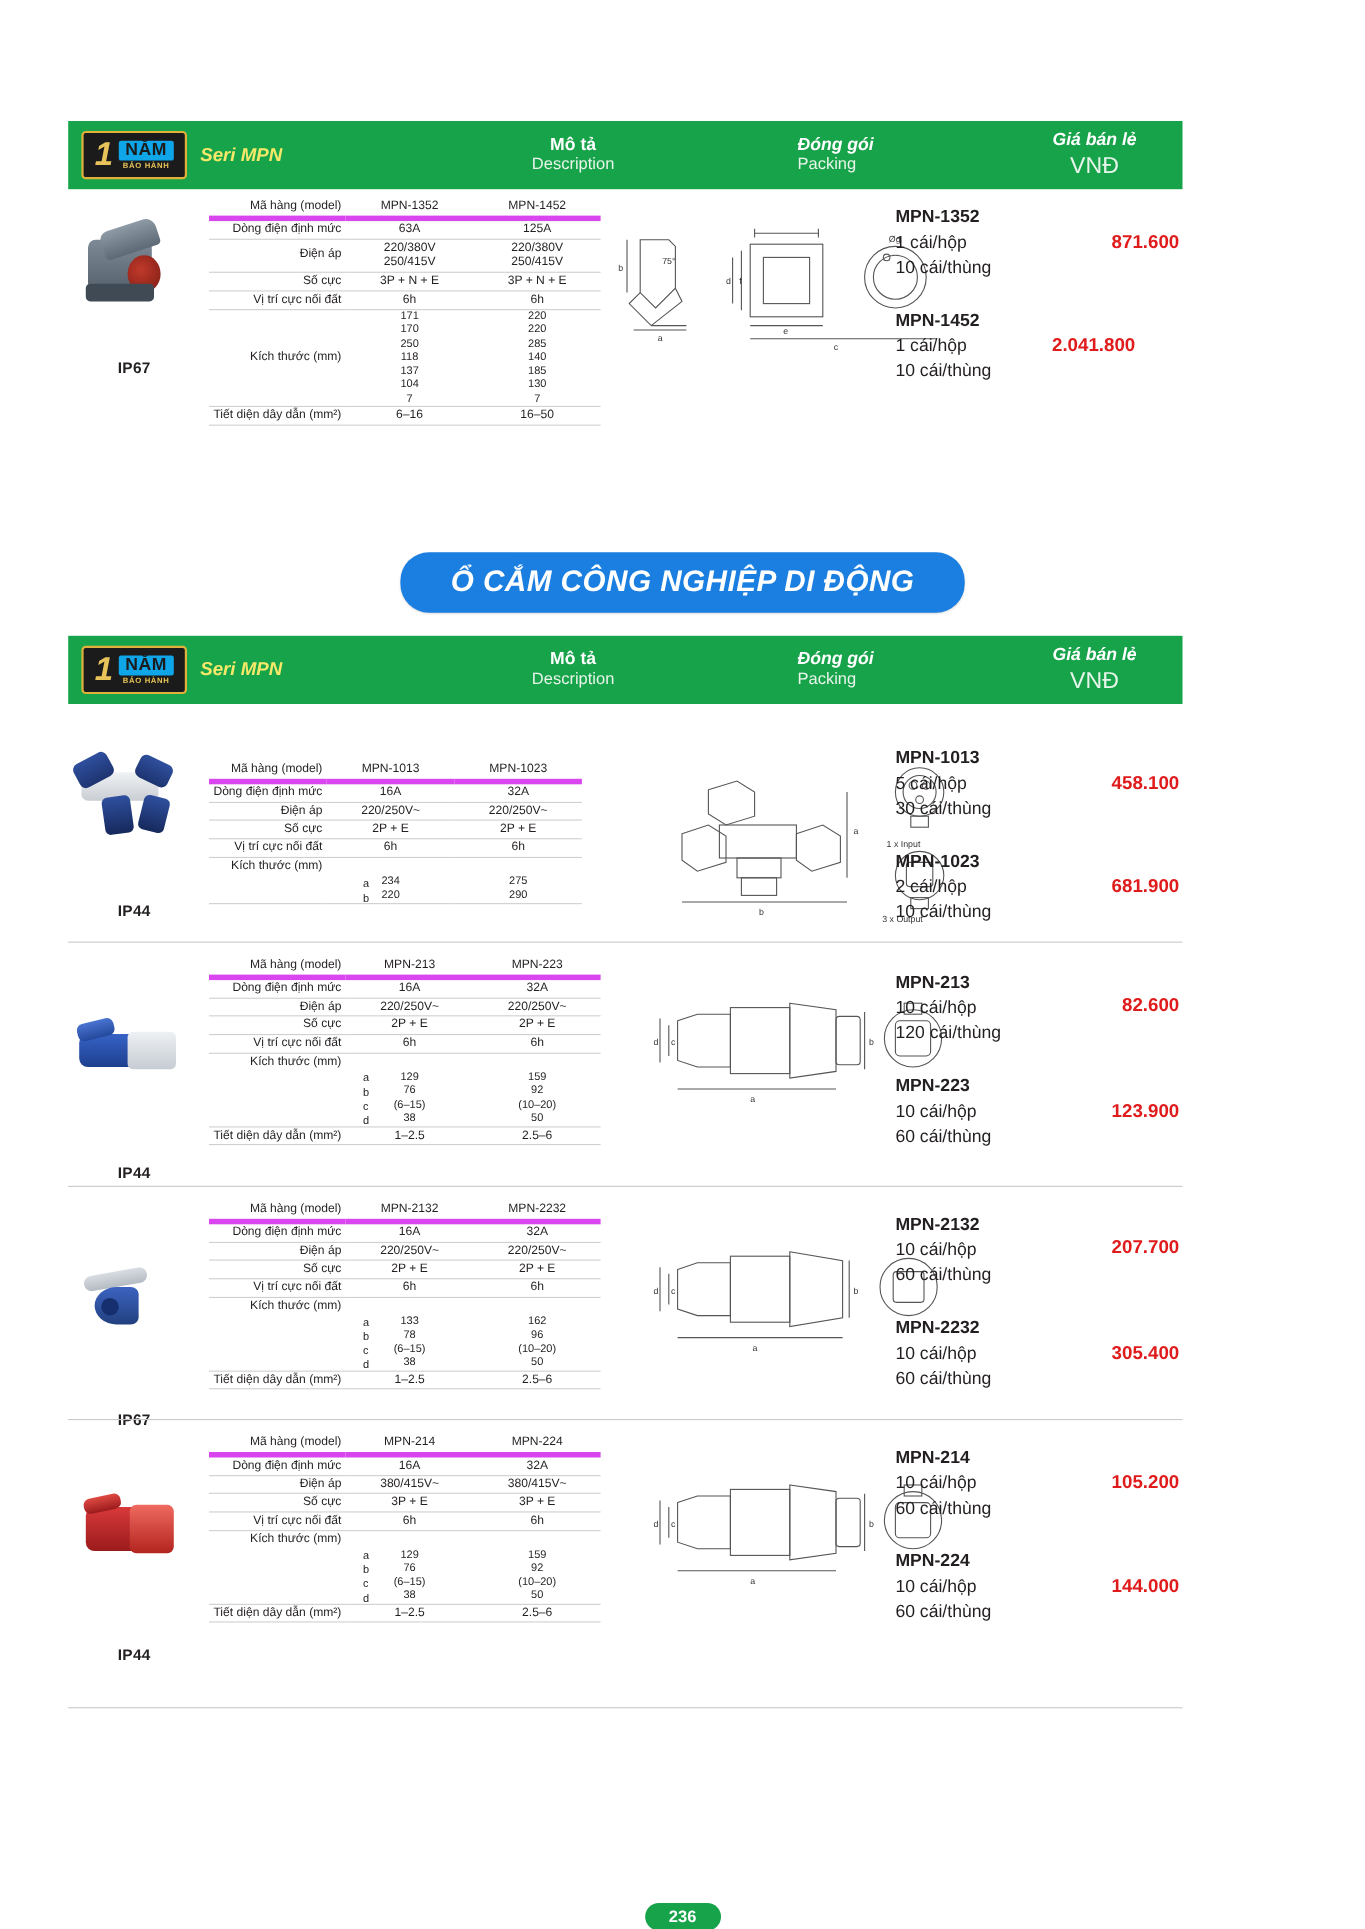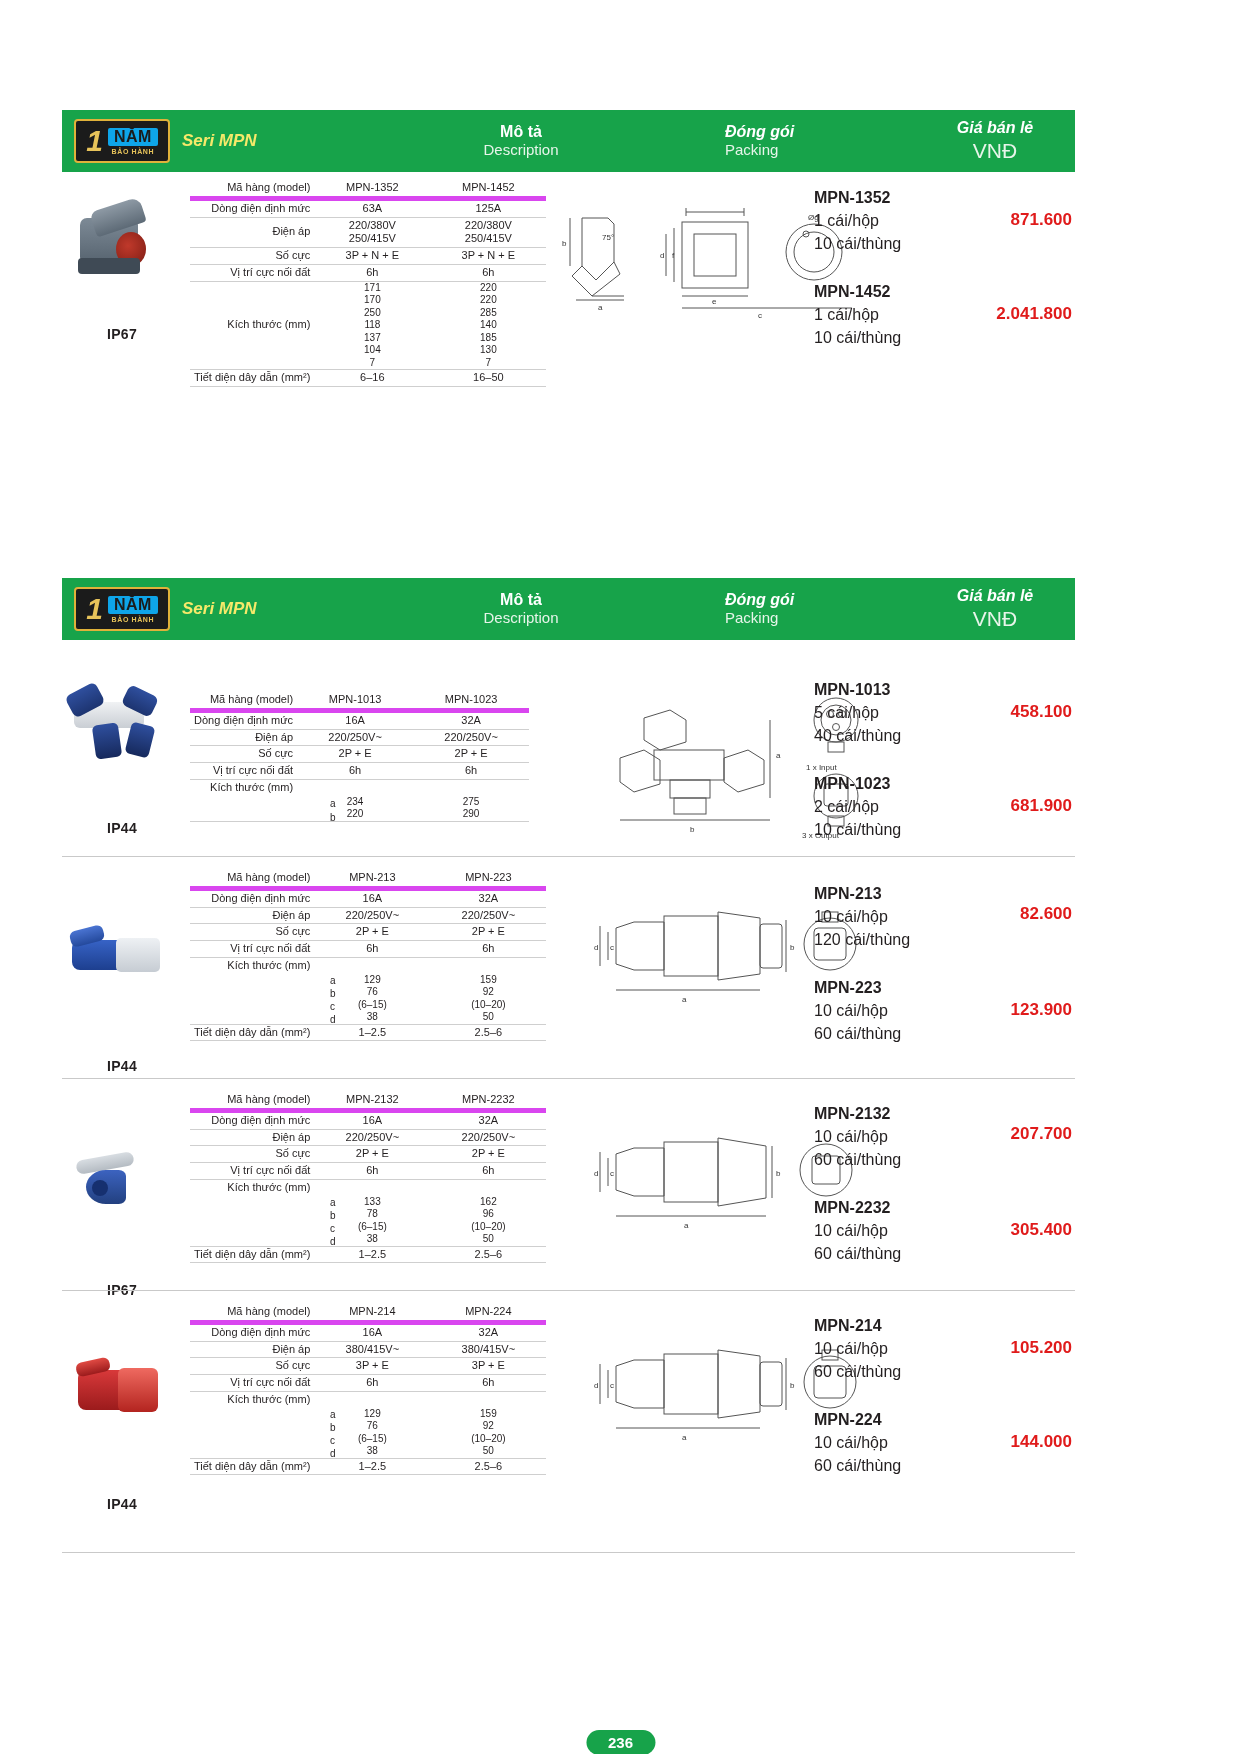--- a/index.html
+++ b/index.html
@@ -259,23 +259,26 @@
       <div class="ln">1 cái/hộp</div>
       <div class="ln">10 cái/thùng</div>
     </div>
     <div class="prc" style="left:900px;top:32px;">871.600</div>
 
     <div class="pkg" style="left:752px;top:102px;">
       <div class="code">MPN-1452</div>
       <div class="ln">1 cái/hộp</div>
       <div class="ln">10 cái/thùng</div>
     </div>
-    <div class="prc" style="left:900px;top:126px;">2.041.800</div>
+    <div class="prc" style="left:860px;top:126px;">2.041.800</div>
   </div>
 
+  <div class="banner" style="top:502px;">
+    <div class="pill">Ổ CẮM CÔNG NGHIỆP DI ĐỘNG</div>
+  </div>
 
   <div class="tblhead" style="left:62px;top:578px;width:1013px;">
     <div class="warranty">
       <div class="badge">
         <span class="one">1</span>
         <span class="stack">
           <span class="nam">NĂM</span>
           <span class="bh">BẢO HÀNH</span>
         </span>
       </div>
@@ -378,21 +381,21 @@
         <text class="txtmini" x="202" y="78">a</text>
         <text class="txtmini" x="116" y="152">b</text>
         <text class="txtmini" x="232" y="90">1 x Input</text>
         <text class="txtmini" x="228" y="158">3 x Output</text>
       </svg>
     </div>
 
     <div class="pkg" style="left:752px;top:18px;">
       <div class="code">MPN-1013</div>
       <div class="ln">5 cái/hộp</div>
-      <div class="ln">40 cái/thùng</div>
+      <div class="ln">30 cái/thùng</div>
     </div>
     <div class="prc" style="left:900px;top:42px;">458.100</div>
 
     <div class="pkg" style="left:752px;top:112px;">
       <div class="code">MPN-1023</div>
       <div class="ln">2 cái/hộp</div>
       <div class="ln">10 cái/thùng</div>
     </div>
     <div class="prc" style="left:900px;top:136px;">681.900</div>
   </div>

